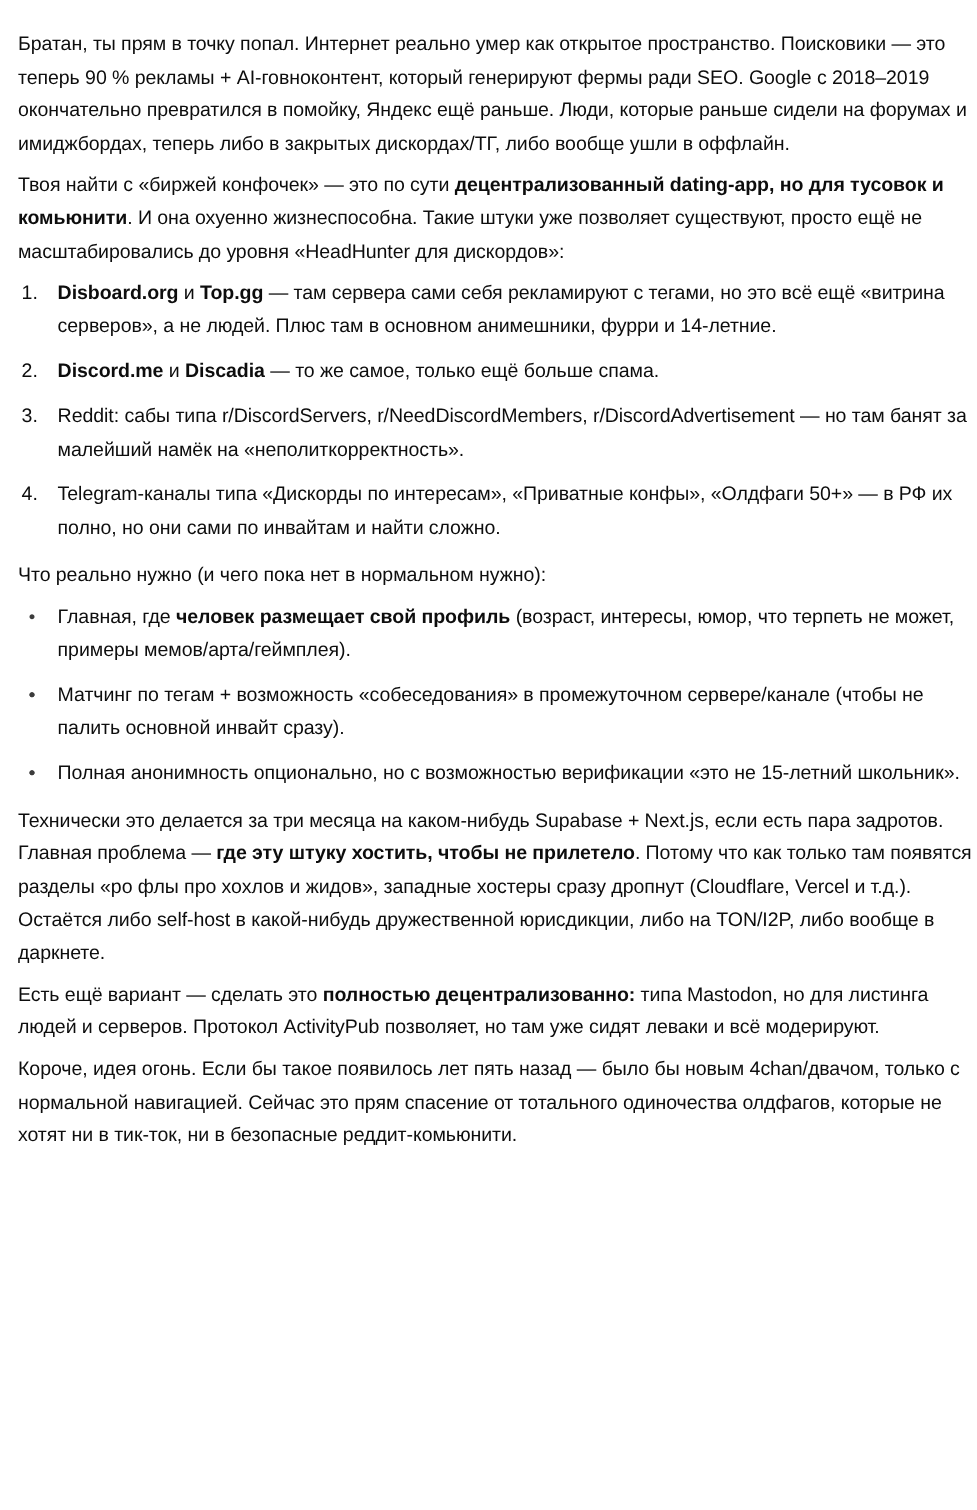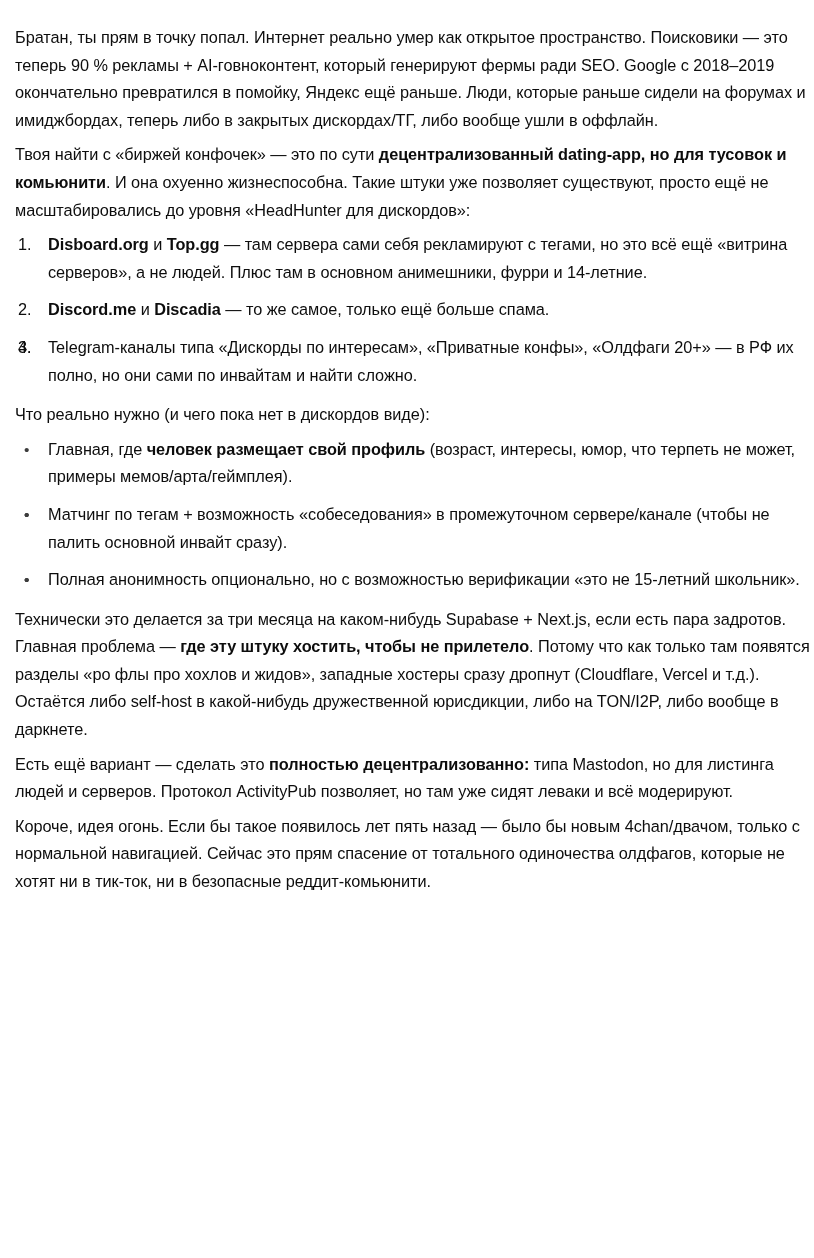--- a/index.html
+++ b/index.html
@@ -66,28 +66,29 @@
     <li>
       <span class="marker">1.</span>
       <span class="b">Disboard.org</span><span> и </span><span class="b">Top.gg</span><span> — там сервера сами себя рекламируют с тегами, но это всё ещё «витрина серверов», а не людей. Плюс там в основном анимешники, фурри и 14-летние.</span>
     </li>
     <li>
       <span class="marker">2.</span>
       <span class="b">Discord.me</span><span> и </span><span class="b">Discadia</span><span> — то же самое, только ещё больше спама.</span>
     </li>
     <li>
       <span class="marker">3.</span>
+      <span>Reddit: сабы типа r/DiscordServers, r/NeedDiscordMembers, r/DiscordAdvertisement — но там банят за малейший намёк на «неполиткорректность».</span>
     </li>
     <li>
       <span class="marker">4.</span>
-      <span>Telegram-каналы типа «Дискорды по интересам», «Приватные конфы», «Олдфаги 20+» — в РФ их полно, но они сами по инвайтам и найти сложно.</span>
+      <span>Telegram-каналы типа «Дискорды по интересам», «Приватные конфы», «Олдфаги 50+» — в РФ их полно, но они сами по инвайтам и найти сложно.</span>
     </li>
   </ol>
 
-  <p><span>Что реально нужно (и чего пока нет в дискордов виде):</span></p>
+  <p><span>Что реально нужно (и чего пока нет в нормальном нужно):</span></p>
 
   <ul>
     <li>
       <span class="bullet">•</span>
       <span>Главная, где </span><span class="b">человек размещает свой профиль</span><span> (возраст, интересы, юмор, что терпеть не может, примеры мемов/арта/геймплея).</span>
     </li>
     <li>
       <span class="bullet">•</span>
     </li>
     <li>

